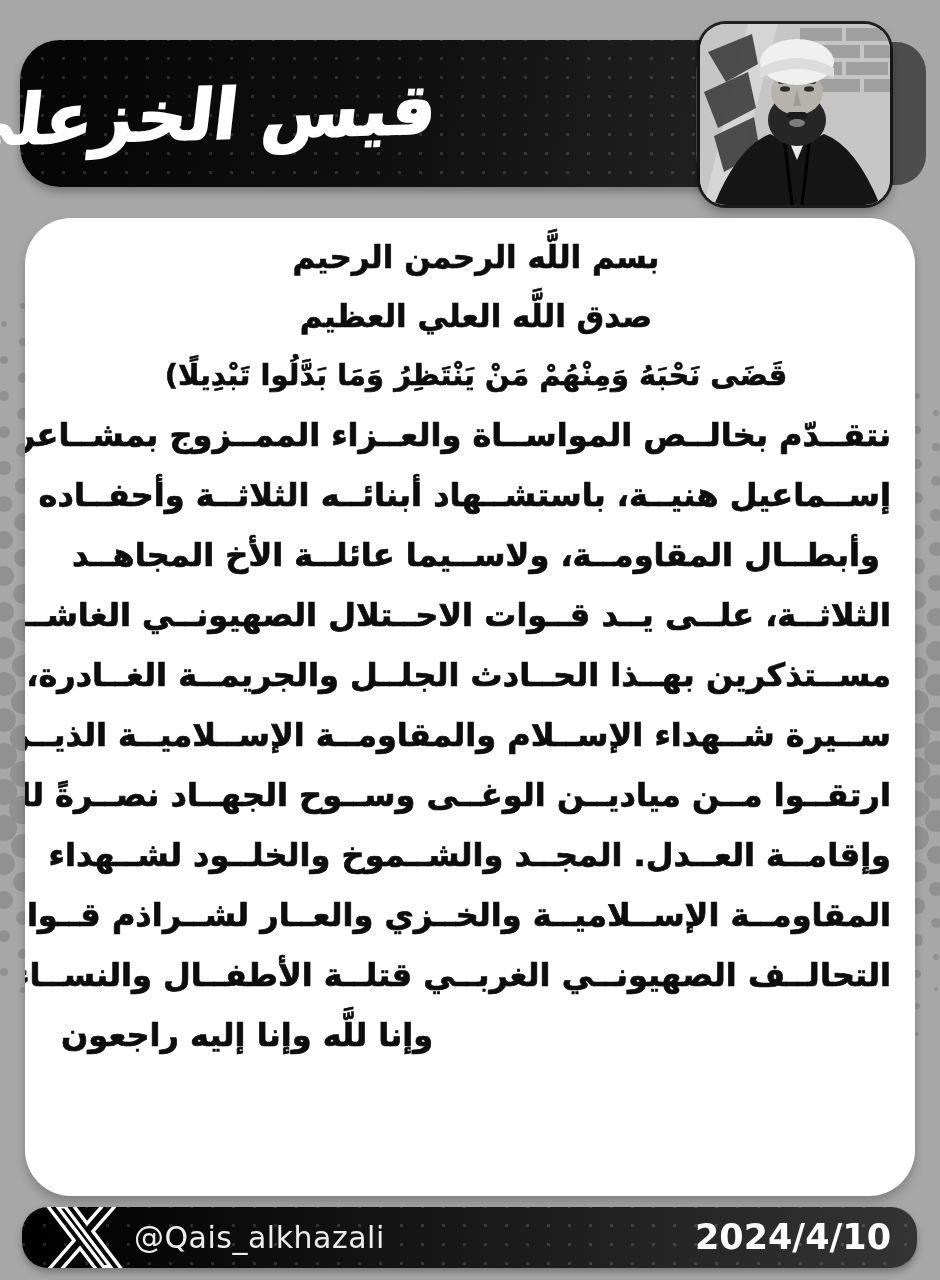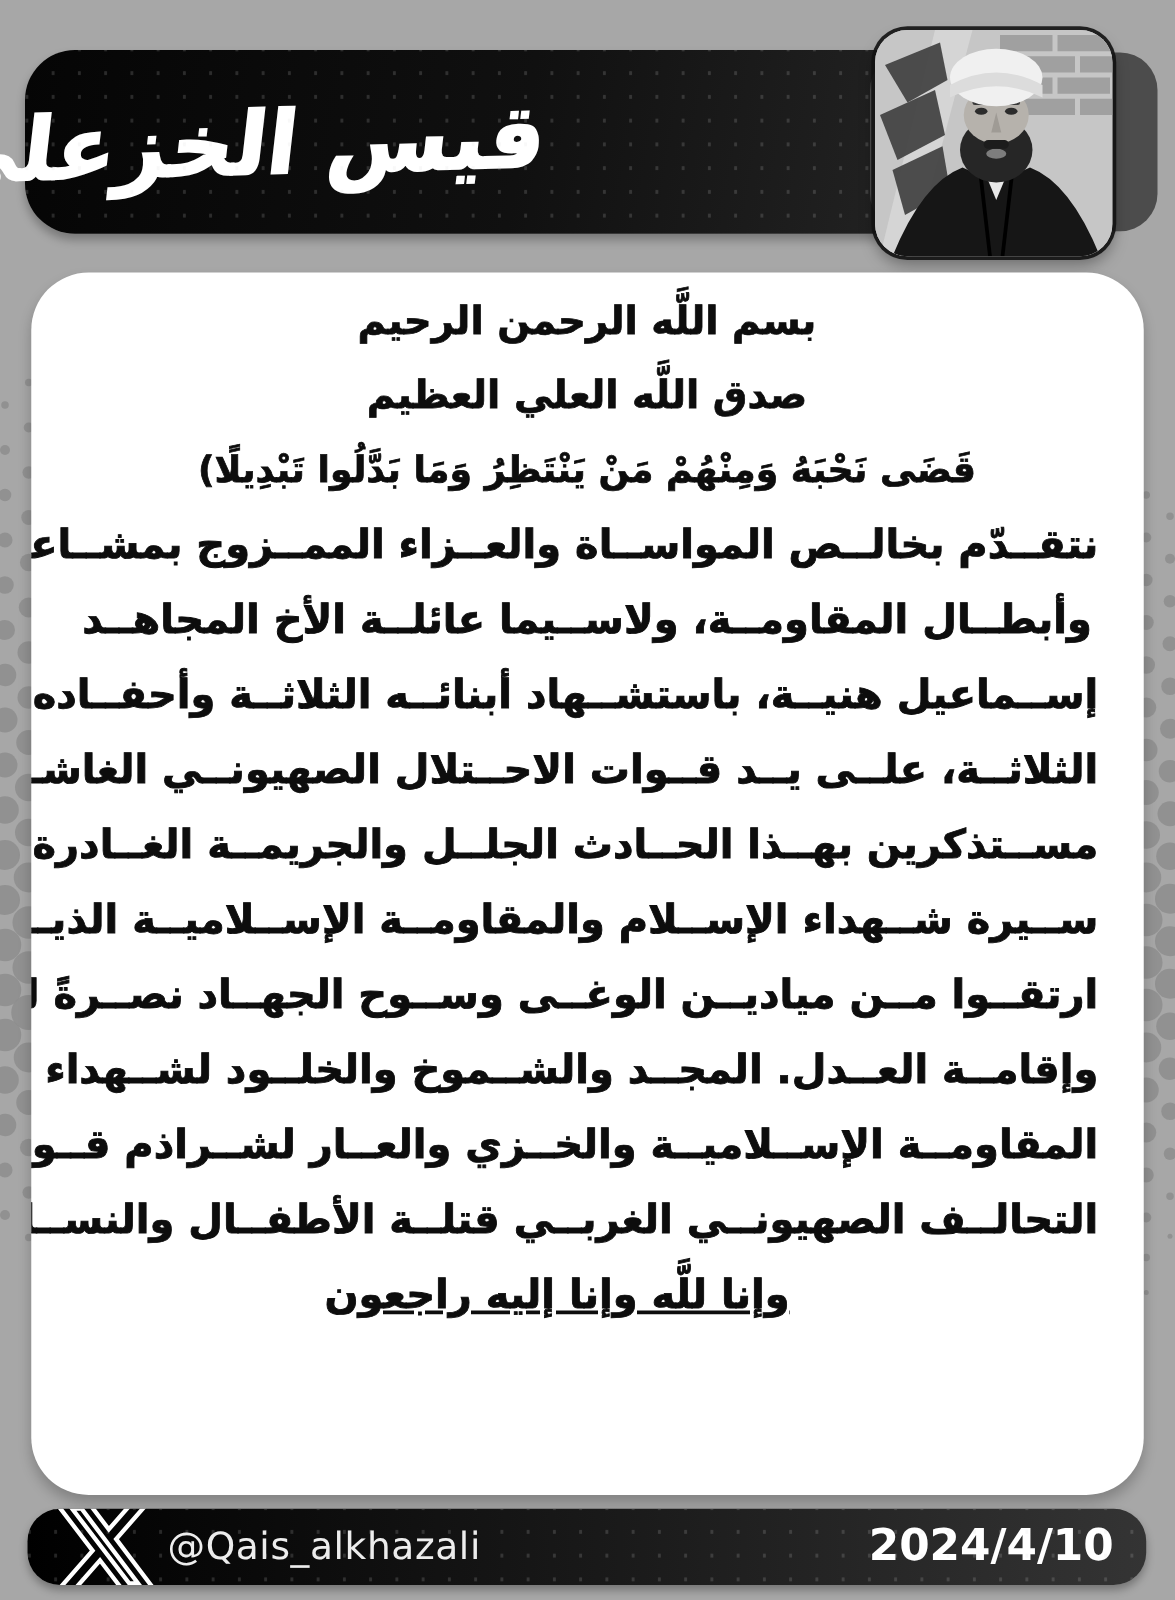--- a/index.html
+++ b/index.html
@@ -47,34 +47,34 @@
     border-radius:26px; overflow:hidden; background:#c6c6c6;
     box-shadow: 0 0 0 3px rgba(18,18,18,0.9), 0 7px 12px rgba(0,0,0,0.35);
   }
   .photo svg { display:block; }
 
   
   .card {
     position:absolute; left:25px; top:218px; width:890px; height:978px;
     background:#ffffff; border-radius:46px;
     box-shadow: 0 6px 10px rgba(0,0,0,0.22);
-    padding:10px 36px 0 36px;
+    padding:10px 24px 0 36px;
     direction:rtl; text-align:center;
     color:#0d0d0d; overflow:hidden;
   }
   .quran-line {
     font-size:29px; font-weight:bold; line-height:59px;
     white-space:nowrap; -webkit-text-stroke:0.6px #0d0d0d;
   }
   .basmala, .attribution { font-size:31px; }
   .body-line {
     font-size:32px; font-weight:bold; line-height:60px;
     white-space:nowrap; -webkit-text-stroke:0.7px #0d0d0d;
   }
-  .closing { text-align:center; padding-left:0; padding-right:48px;text-decoration:underline; }
+  .closing { text-align:left; padding-left:0; padding-right:48px; }
 
   
   .footer {
     position:absolute; left:22px; top:1207px; width:895px; height:61px;
     border-radius:26px; overflow:hidden;
     background: linear-gradient(90deg,#000000 0%, #1b1b1b 55%, #343434 100%);
     box-shadow: 0 4px 7px rgba(0,0,0,0.3);
     color:#ffffff;
   }
   .x-logo { position:absolute; left:16px; top:-16px; width:92px; height:92px; }
@@ -228,22 +228,22 @@
     <ellipse cx="97" cy="38" rx="37" ry="23" fill="#f0f0f0"></ellipse>
     <path d="M60 44 Q97 24 134 44 L134 54 Q97 36 60 54 Z" fill="#dcdcdc"></path>
   </svg>
 </div>
 
 <div class="card">
   <div class="quran-line basmala">بسم اللَّه الرحمن الرحيم</div>
   <div class="quran-line attribution">صدق اللَّه العلي العظيم</div>
   <div class="quran-line">قَضَى نَحْبَهُ وَمِنْهُمْ مَنْ يَنْتَظِرُ وَمَا بَدَّلُوا تَبْدِيلًا)</div>
   <div class="body-line">نتقــدّم بخالــص المواســاة والعــزاء الممــزوج بمشــاعر</div>
+  <div class="body-line">إســماعيل هنيــة، باستشــهاد أبنائــه الثلاثــة وأحفــاده</div>
   <div class="body-line">وأبطــال المقاومــة، ولاســيما عائلــة الأخ المجاهــد</div>
-  <div class="body-line">إســماعيل هنيــة، باستشــهاد أبنائــه الثلاثــة وأحفــاده</div>
   <div class="body-line">الثلاثــة، علــى يــد قــوات الاحــتلال الصهيونــي الغاشــمة،</div>
   <div class="body-line">مســتذكرين بهــذا الحــادث الجلــل والجريمــة الغــادرة،</div>
   <div class="body-line">ســيرة شــهداء الإســلام والمقاومــة الإســلاميــة الذيــن</div>
   <div class="body-line">ارتقــوا مــن مياديــن الوغــى وســوح الجهــاد نصــرةً للحــق</div>
   <div class="body-line">وإقامــة العــدل. المجــد والشــموخ والخلــود لشــهداء</div>
   <div class="body-line">المقاومــة الإســلاميــة والخــزي والعــار لشــراذم قــوات</div>
   <div class="body-line">التحالــف الصهيونــي الغربــي قتلــة الأطفــال والنســاء.</div>
   <div class="body-line closing">وإنا للَّه وإنا إليه راجعون</div>
 </div>
 

